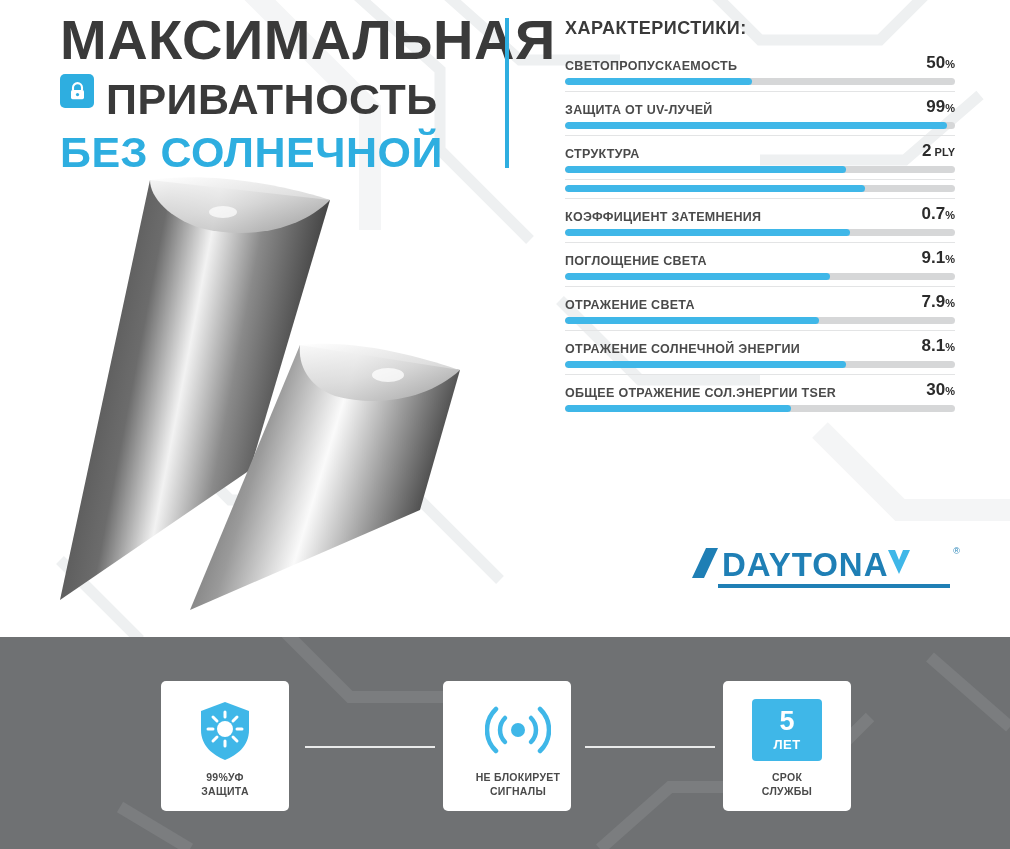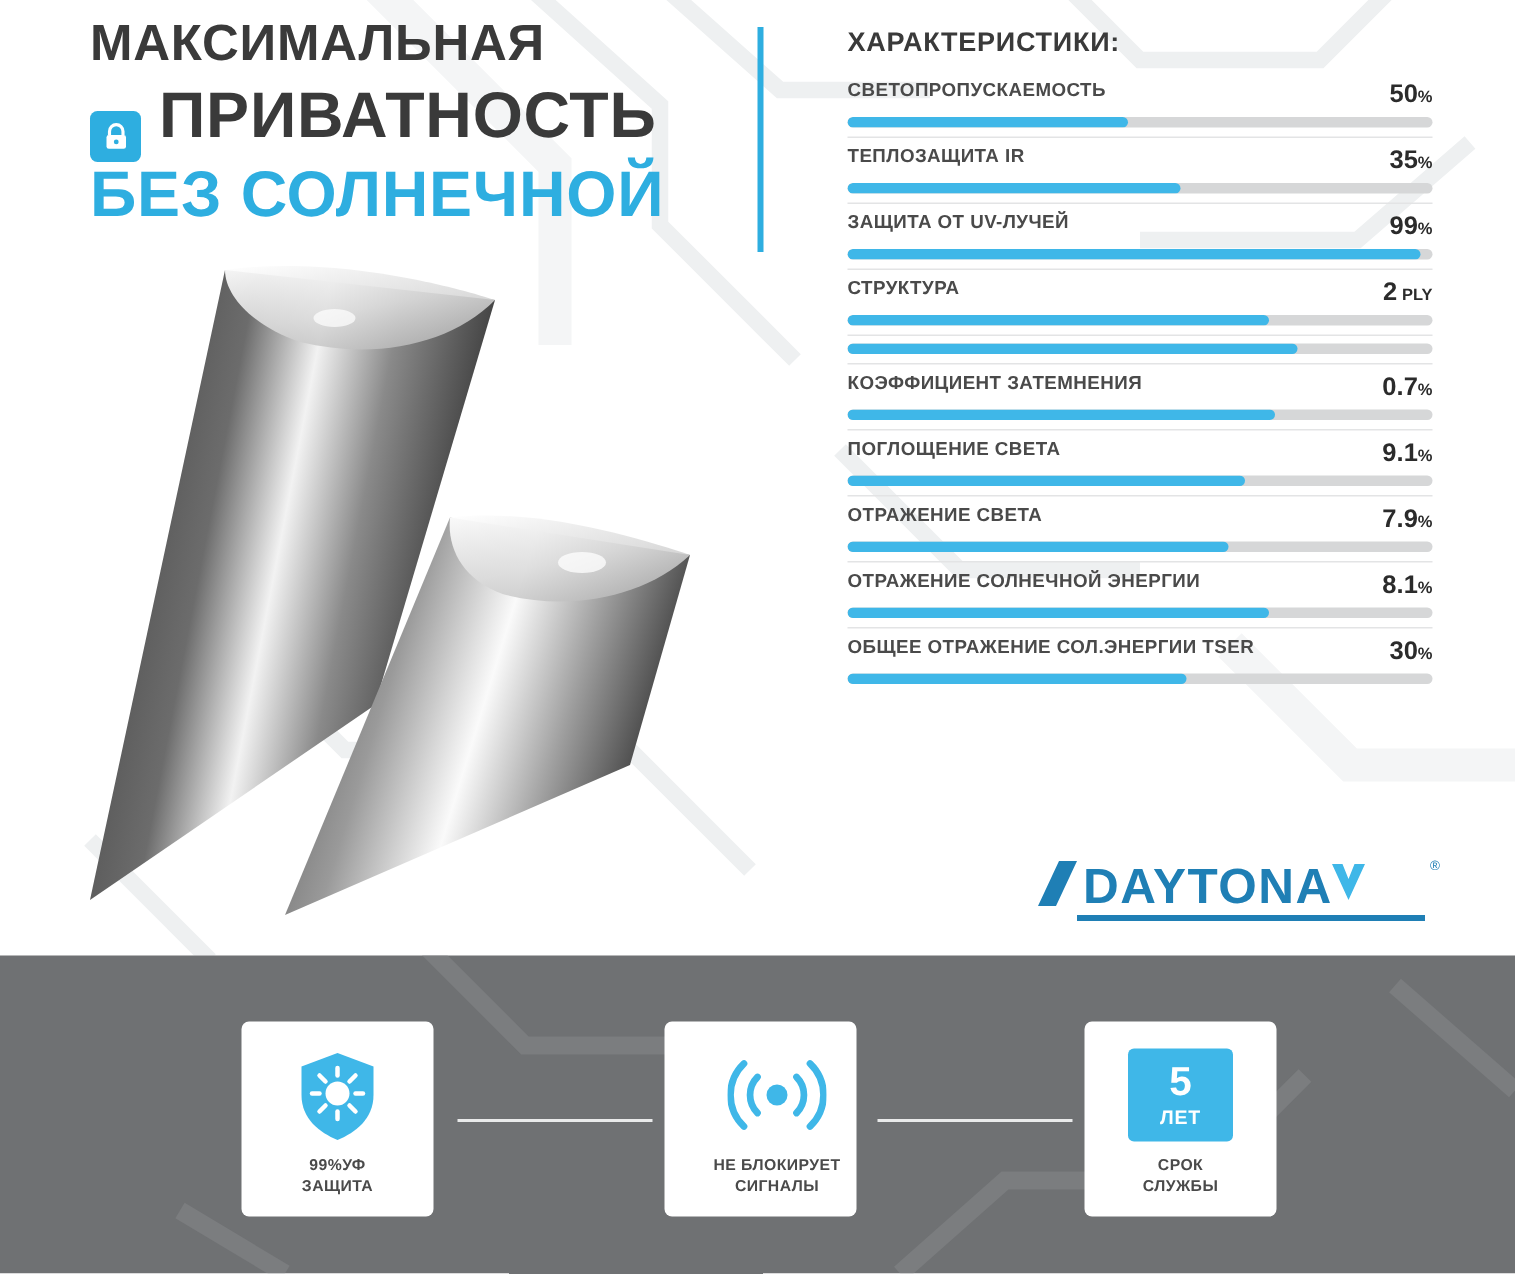--- a/index.html
+++ b/index.html
@@ -15,21 +15,21 @@
   .top { position:absolute; left:0; top:0; width:1010px; height:637px; background:#ffffff; overflow:hidden; }
 
   
   .bg-art { position:absolute; inset:0; pointer-events:none; }
 
   
   .headline { position:absolute; left:60px; top:12px; width:470px; }
   .hl-line1, .hl-line2, .hl-line3 {
     font-weight:bold; letter-spacing:0.5px; line-height:1.0;
   }
-  .hl-line1 { font-size:34px; color:#3a3a3a; text-align:left; }
+  .hl-line1 { font-size:56px; color:#3a3a3a; text-align:left; }
   .hl-line2 { font-size:43px; color:#3a3a3a; margin-top:10px; padding-left:46px; }
   .hl-line3 { font-size:43px; color:#2eaee0; margin-top:10px; }
   .lock-badge {
     position:absolute; left:0px; top:62px;
     width:34px; height:34px; border-radius:5px; background:#2eaee0;
     display:flex; align-items:center; justify-content:center;
   }
   .divider-v {
     position:absolute; left:505px; top:18px; width:4px; height:150px; background:#2eaee0;
   }
@@ -37,36 +37,36 @@
   
   .film-art { position:absolute; left:0px; top:170px; width:540px; height:470px; }
 
   
   .specs { position:absolute; left:565px; top:18px; width:390px; }
   .specs-title {
     font-size:18px; font-weight:bold; color:#3a3a3a; letter-spacing:0.5px;
     margin-bottom:14px;
   }
   .spec-row { margin-bottom:5px; }
-  .spec-head { display:flex; align-items:flex-start; justify-content:space-between; }
+  .spec-head { display:flex; align-items:flex-end; justify-content:space-between; }
   .spec-label {
     font-size:12.5px; font-weight:bold; color:#4a4a4a; text-transform:uppercase;
     letter-spacing:0.3px;
   }
   .spec-value { font-size:17px; font-weight:bold; color:#2b2b2b; white-space:nowrap; }
   .spec-value .unit { font-size:11px; font-weight:bold; }
   .spec-track {
     position:relative; width:100%; height:7px; background:#d6d7d8; border-radius:4px;
     margin-top:5px; margin-bottom:6px; overflow:hidden;
   }
   .spec-fill { position:absolute; left:0; top:0; height:100%; background:#3fb7e8; border-radius:4px; }
   .spec-sep { height:1px; background:#e3e4e5; }
 
   
-  .logo-wrap { position:absolute; left:690px; top:570px; width:270px; height:46px; }
+  .logo-wrap { position:absolute; left:690px; top:544px; width:270px; height:46px; }
   .logo-text {
     font-size:33px; font-weight:bold; color:#1f7fb5; letter-spacing:1px;
     font-family:"Liberation Sans", sans-serif;
   }
   .logo-underline { position:absolute; left:28px; top:40px; width:232px; height:4px; background:#1f7fb5; }
   .logo-reg { position:absolute; right:0px; top:2px; font-size:9px; color:#1f7fb5; }
 
   
   .bottom {
     position:absolute; left:0; top:637px; width:1010px; height:212px;
@@ -172,30 +172,20 @@
         <div class="spec-head">
           <span class="spec-label">СВЕТОПРОПУСКАЕМОСТЬ</span>
           <span class="spec-value"><span>50</span><span class="unit">%</span></span>
         </div>
         <div class="spec-track">
             <div class="spec-fill" style="width:48%"></div>
           </div>
         <div class="spec-sep"></div>
       </div>
 
-      <div class="spec-row">
-        <div class="spec-head">
-          <span class="spec-label">ТЕПЛОЗАЩИТА IR</span>
-          <span class="spec-value"><span>35</span><span class="unit">%</span></span>
-        </div>
-        <div class="spec-track">
-            <div class="spec-fill" style="width:57%"></div>
-          </div>
-        <div class="spec-sep"></div>
-      </div>
 
       <div class="spec-row">
         <div class="spec-head">
           <span class="spec-label">ЗАЩИТА ОТ UV-ЛУЧЕЙ</span>
           <span class="spec-value"><span>99</span><span class="unit">%</span></span>
         </div>
         <div class="spec-track">
             <div class="spec-fill" style="width:98%"></div>
           </div>
         <div class="spec-sep"></div>

